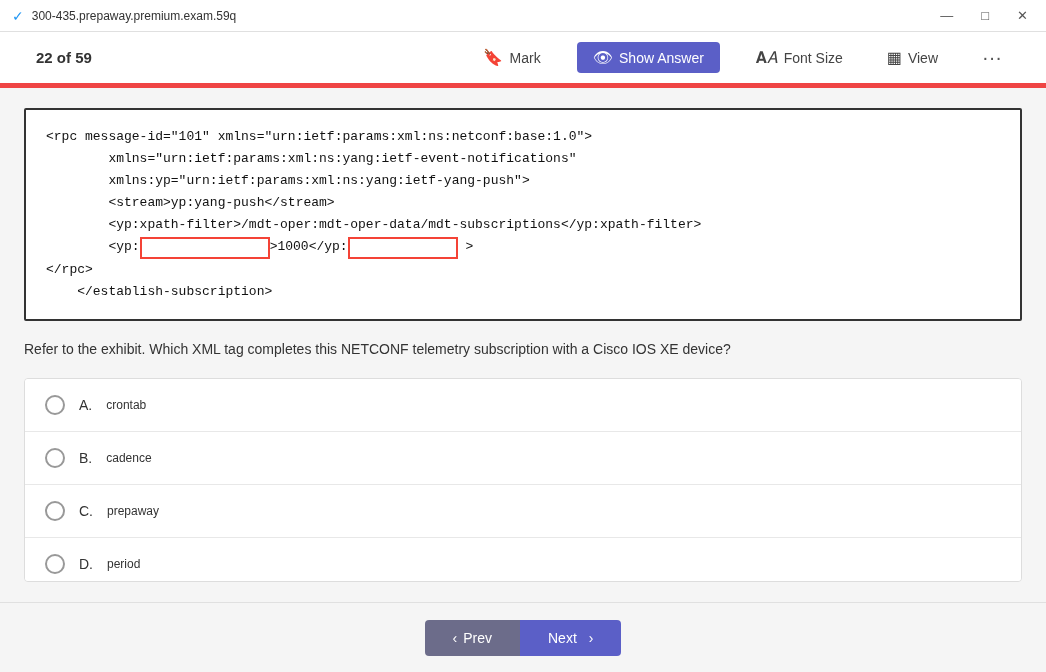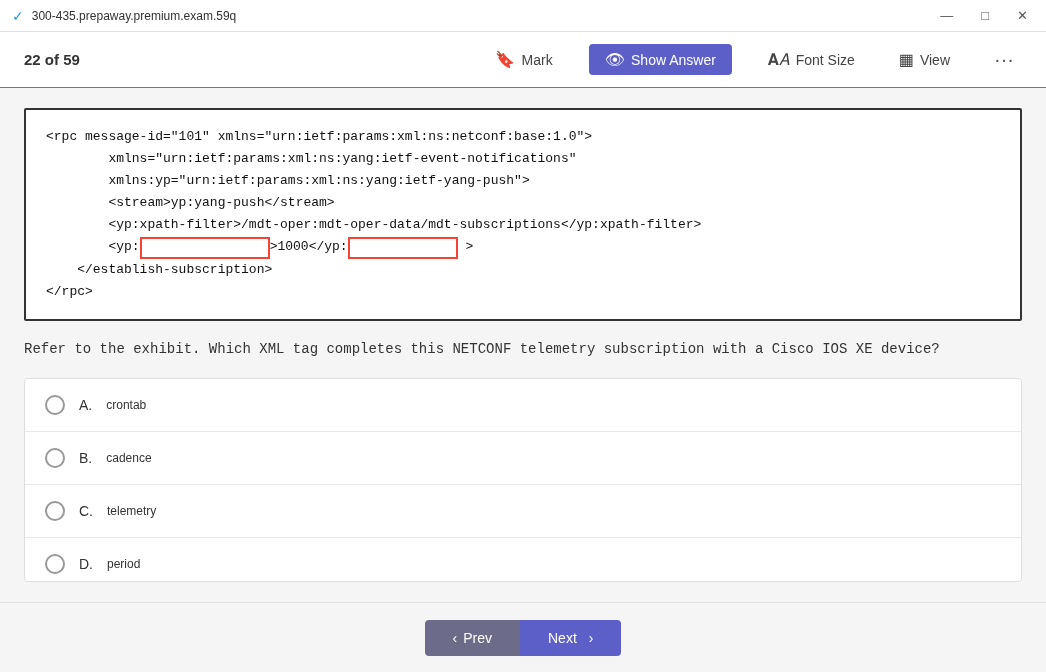--- a/index.html
+++ b/index.html
@@ -47,22 +47,22 @@
       font-size: 13px;
       color: #555;
       padding: 2px 6px;
     }
     
     .toolbar {
       background: #ffffff;
       height: 56px;
       display: flex;
       align-items: center;
-      padding: 0 24px;
-      border-bottom: 1px solid #ef4444;
+      padding: 0 36px;
+      border-bottom: 5px solid #ef4444;
       justify-content: space-between;
     }
     .question-counter {
       font-size: 15px;
       font-weight: 600;
       color: #333;
     }
     .toolbar-actions {
       display: flex;
       align-items: center;
@@ -137,21 +137,20 @@
       height: 22px;
       border: 2px solid #f44336;
       vertical-align: middle;
       background: white;
     }
     
     .question-text {
       font-size: 14px;
       color: #333;
       line-height: 1.5;
-      font-family: Liberation Mono, monospace;
     }
     
     .options-container {
       display: flex;
       flex-direction: column;
       gap: 0;
       border: 1px solid #ddd;
       border-radius: 4px;
       overflow: hidden;
     }
@@ -268,41 +267,41 @@
     <div class="code-line">&nbsp;&nbsp;&nbsp;&nbsp;&nbsp;&nbsp;&nbsp;&nbsp;xmlns:yp="urn:ietf:params:xml:ns:yang:ietf-yang-push"&gt;</div>
     <div class="code-line">&nbsp;&nbsp;&nbsp;&nbsp;&nbsp;&nbsp;&nbsp;&nbsp;&lt;stream&gt;yp:yang-push&lt;/stream&gt;</div>
     <div class="code-line">&nbsp;&nbsp;&nbsp;&nbsp;&nbsp;&nbsp;&nbsp;&nbsp;&lt;yp:xpath-filter&gt;/mdt-oper:mdt-oper-data/mdt-subscriptions&lt;/yp:xpath-filter&gt;</div>
     <div class="code-line">
       <span>&nbsp;&nbsp;&nbsp;&nbsp;&nbsp;&nbsp;&nbsp;&nbsp;&lt;yp:</span>
       <span class="code-blank"></span>
       <span>&gt;1000&lt;/yp:</span>
       <span class="code-blank-small"></span>
       <span>&nbsp;&gt;</span>
     </div>
+    <div class="code-line">&lt;/rpc&gt;</div>
     <div class="code-line">&nbsp;&nbsp;&nbsp;&nbsp;&lt;/establish-subscription&gt;</div>
-    <div class="code-line">&lt;/rpc&gt;</div>
   </div>
 
   <div class="question-text">Refer to the exhibit. Which XML tag completes this NETCONF telemetry subscription with a Cisco IOS XE device?</div>
 
   <div class="options-container">
     <div class="option-row">
       <div class="option-radio"></div>
       <span class="option-label">A.</span>
       <span class="option-text">crontab</span>
     </div>
     <div class="option-row">
       <div class="option-radio"></div>
       <span class="option-label">B.</span>
       <span class="option-text">cadence</span>
     </div>
     <div class="option-row">
       <div class="option-radio"></div>
       <span class="option-label">C.</span>
-      <span class="option-text">telemetry</span>
+      <span class="option-text">prepaway</span>
     </div>
     <div class="option-row">
       <div class="option-radio"></div>
       <span class="option-label">D.</span>
       <span class="option-text">period</span>
     </div>
   </div>
 
 </div>
 

